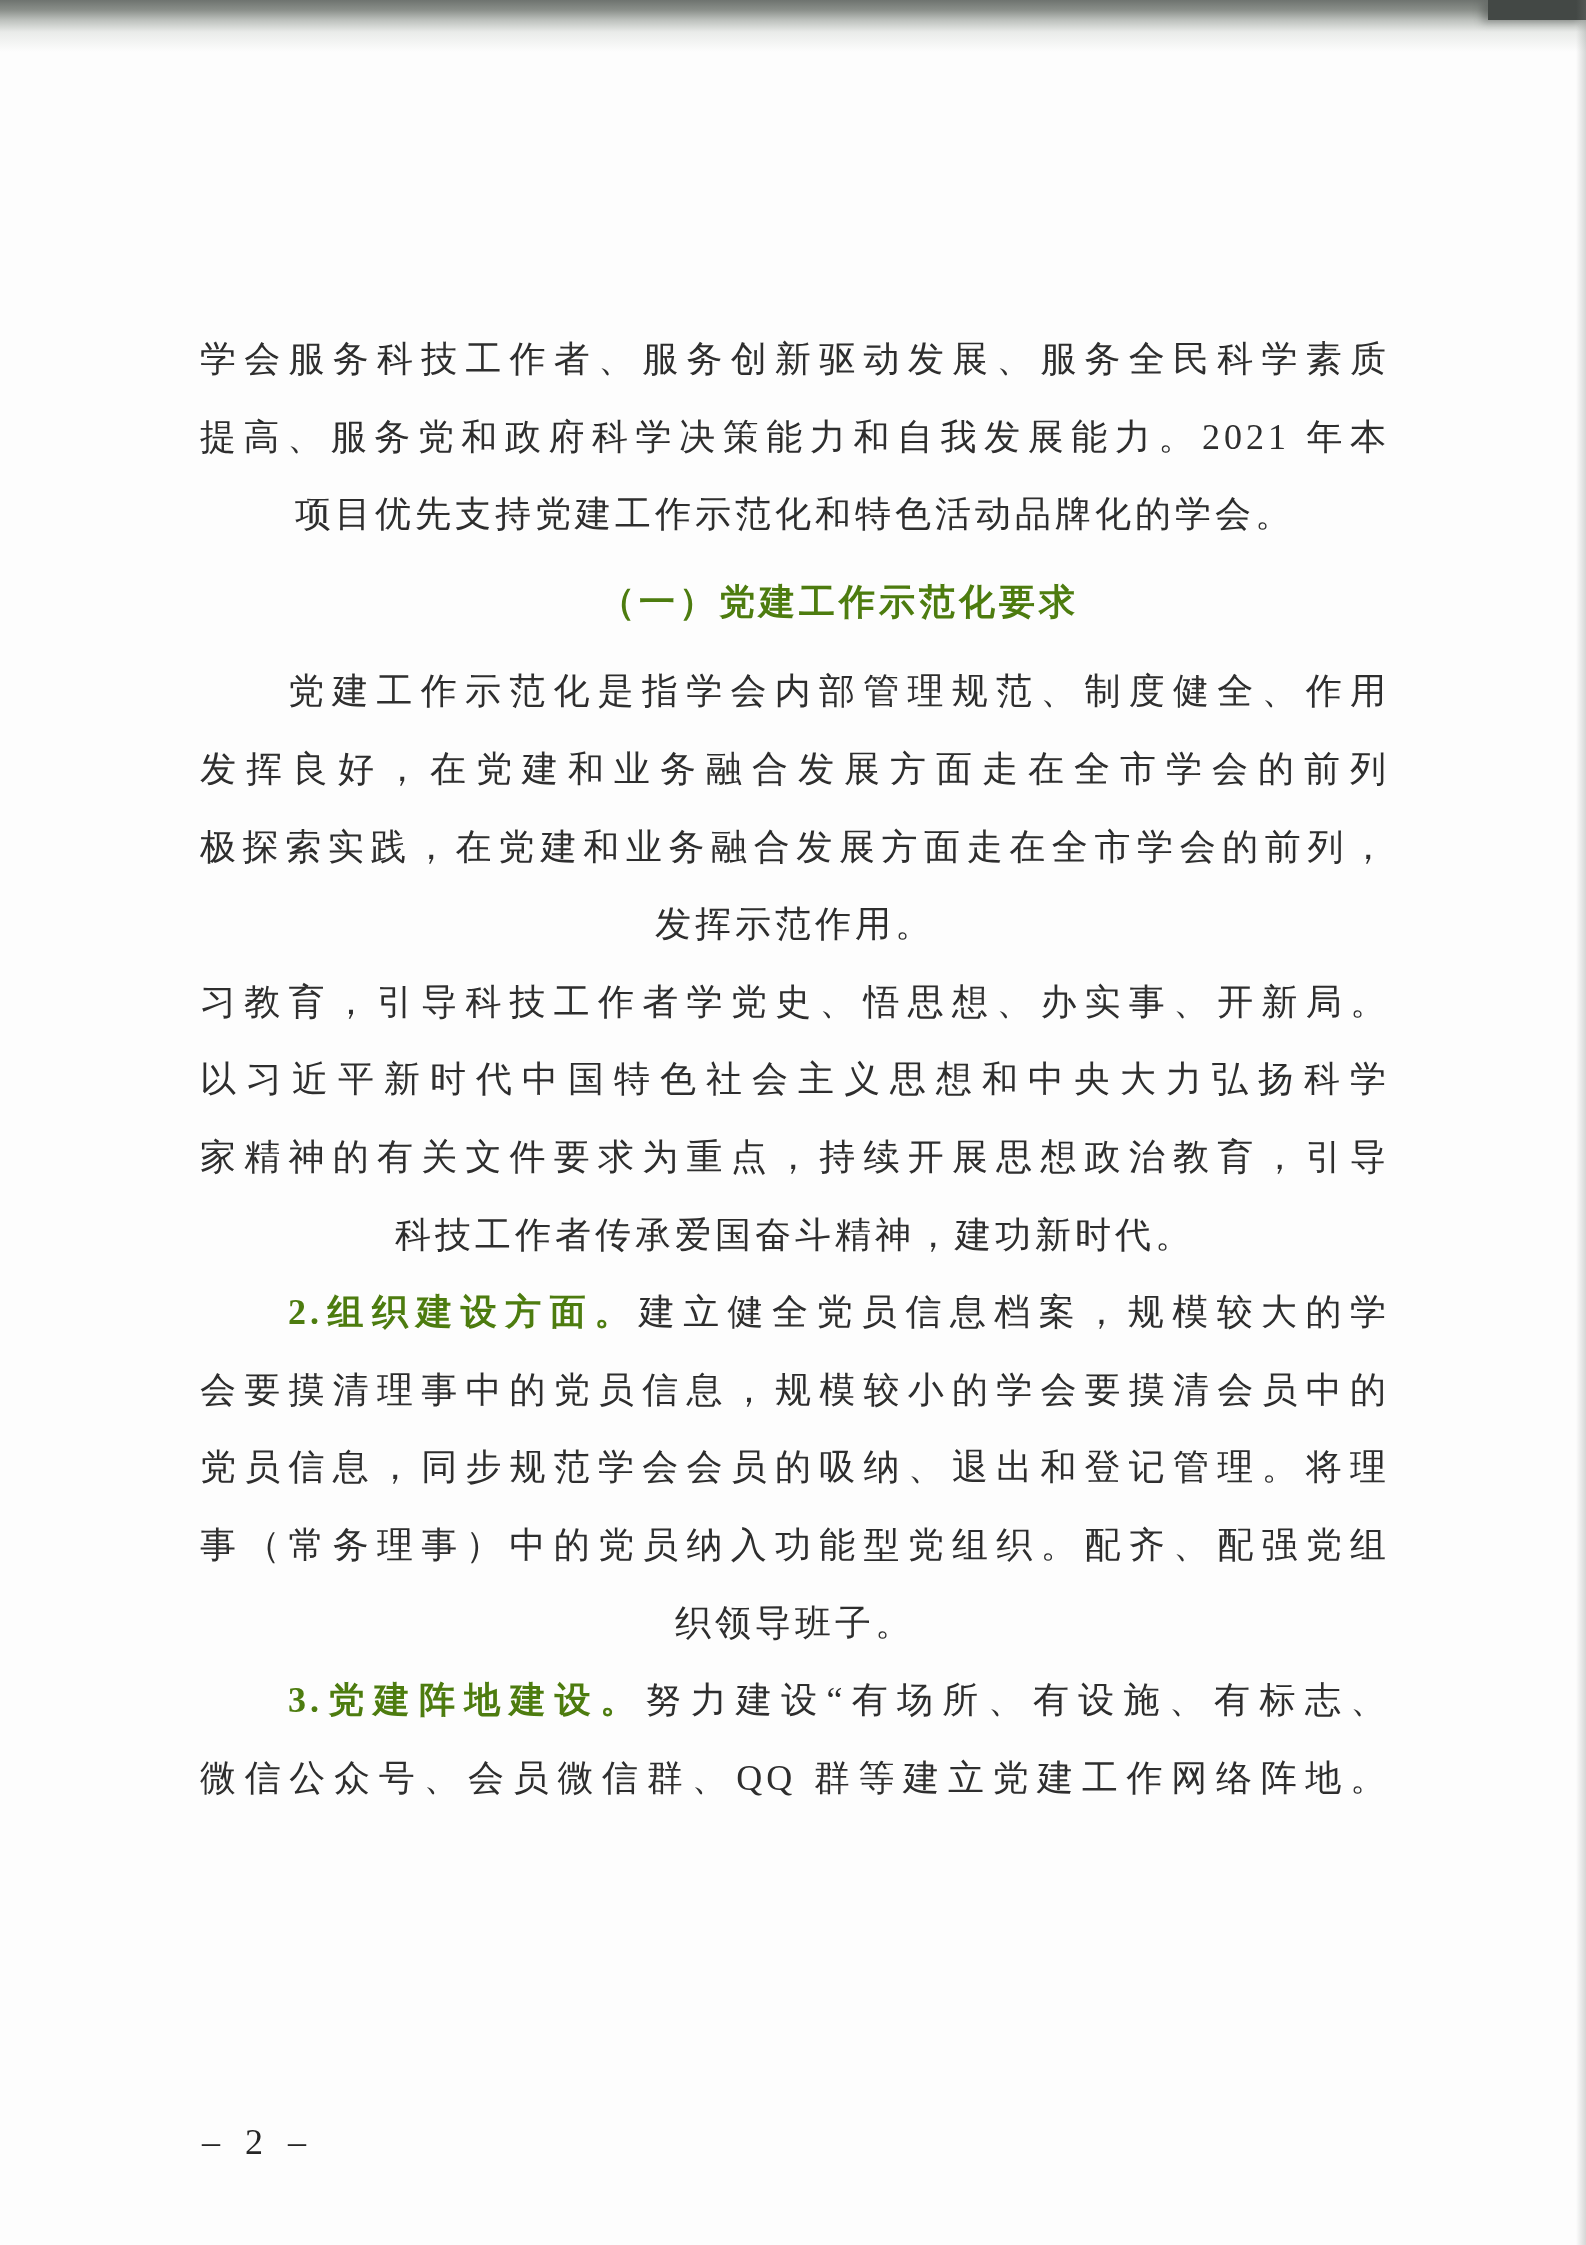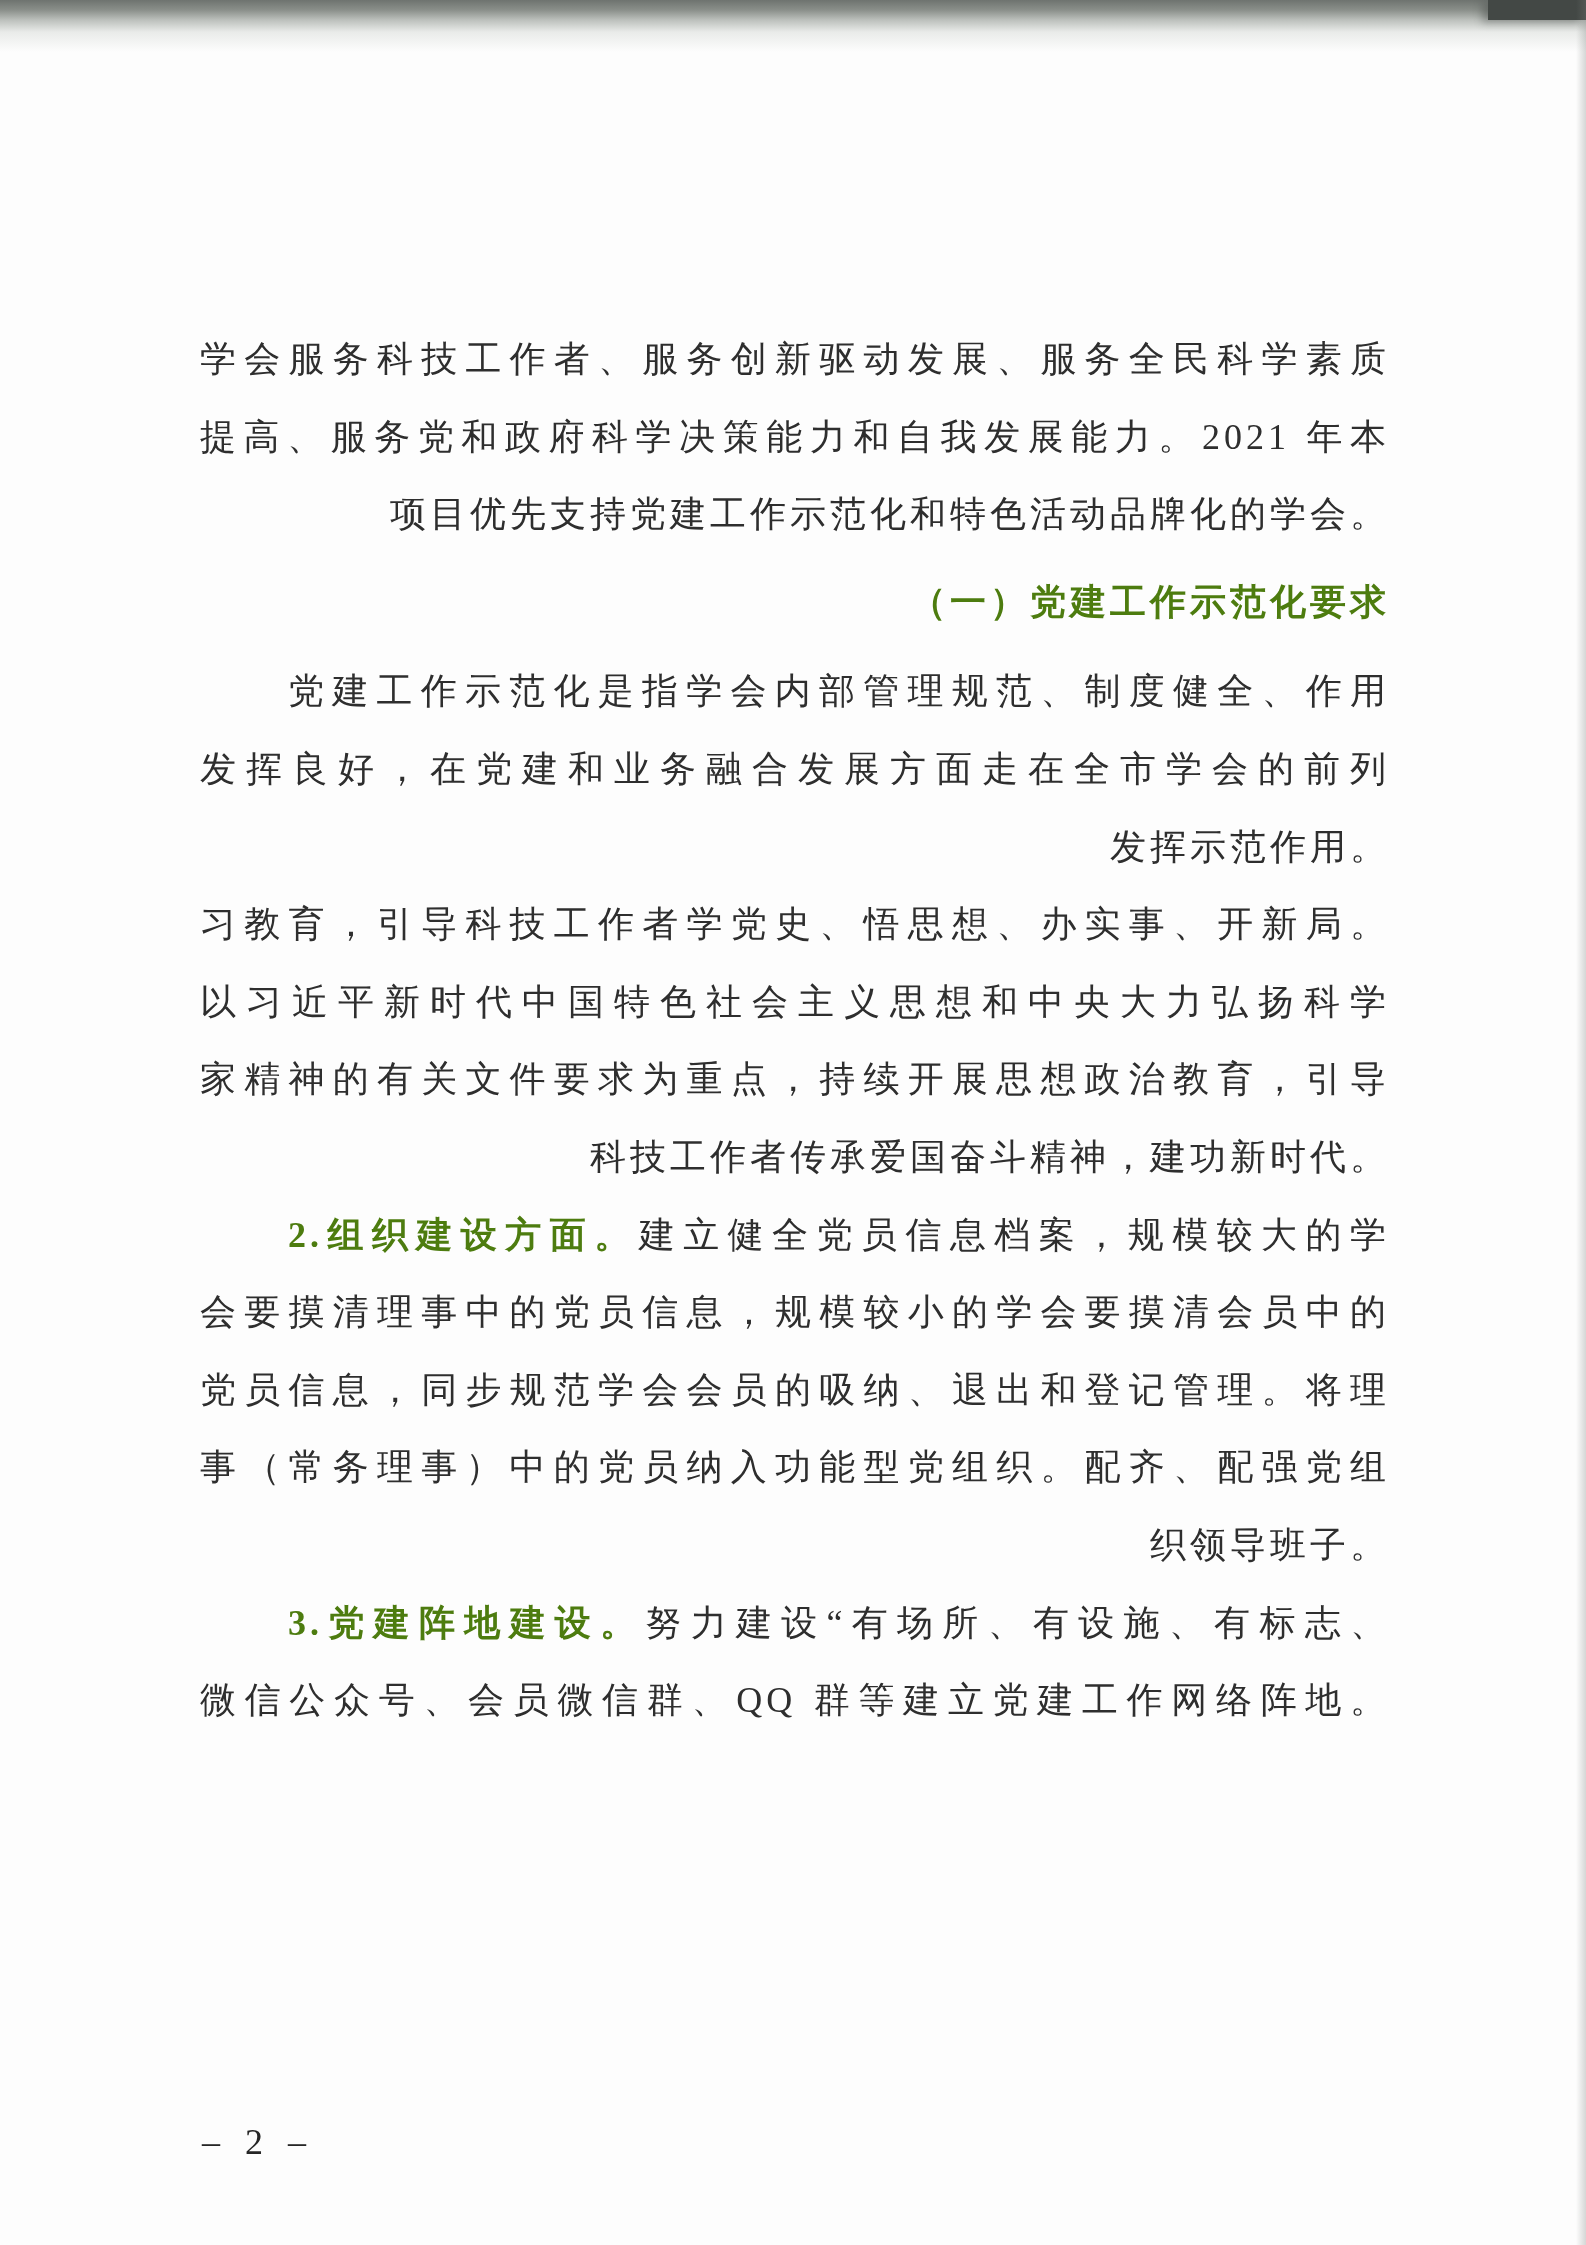--- a/index.html
+++ b/index.html
@@ -48,21 +48,21 @@
     position: absolute;
     left: 200px;
     top: 321px;
     width: 1190px;
     font-size: 36px;
     color: var(--ink, #2e2e2e);
   }
   .line {
     line-height: 77.6px;
     letter-spacing: 4px;
-    text-align: right;
+    text-align: center;
   }
   .line.justify {
     text-align: justify;
     text-align-last: justify;
     -moz-text-align-last: justify;
   }
   .line.indent {
     text-indent: 88px;
   }
   .line.heading {
@@ -93,20 +93,21 @@
   <div class="scan-corner"></div>
   <div class="scan-edge-right"></div>
 
   <main class="content" id="lines">
       <div class="line justify"><span>学会服务科技工作者、服务创新驱动发展、服务全民科学素质</span></div>
       <div class="line justify"><span>提高、服务党和政府科学决策能力和自我发展能力。2021 年本</span></div>
       <div class="line"><span>项目优先支持党建工作示范化和特色活动品牌化的学会。</span></div>
       <div class="line indent heading"><span class="seg-bold">（一）党建工作示范化要求</span></div>
       <div class="line indent justify"><span>党建工作示范化是指学会内部管理规范、制度健全、作用</span></div>
       <div class="line justify"><span>发挥良好，在党建和业务融合发展方面走在全市学会的前列</span></div>
+      <div class="line justify"><span>极探索实践，在党建和业务融合发展方面走在全市学会的前列，</span></div>
       <div class="line"><span>发挥示范作用。</span></div>
       <div class="line justify"><span>习教育，引导科技工作者学党史、悟思想、办实事、开新局。</span></div>
       <div class="line justify"><span>以习近平新时代中国特色社会主义思想和中央大力弘扬科学</span></div>
       <div class="line justify"><span>家精神的有关文件要求为重点，持续开展思想政治教育，引导</span></div>
       <div class="line"><span>科技工作者传承爱国奋斗精神，建功新时代。</span></div>
       <div class="line indent justify"><span class="seg-bold">2.组织建设方面。</span><span>建立健全党员信息档案，规模较大的学</span></div>
       <div class="line justify"><span>会要摸清理事中的党员信息，规模较小的学会要摸清会员中的</span></div>
       <div class="line justify"><span>党员信息，同步规范学会会员的吸纳、退出和登记管理。将理</span></div>
       <div class="line justify"><span>事（常务理事）中的党员纳入功能型党组织。配齐、配强党组</span></div>
       <div class="line"><span>织领导班子。</span></div>

